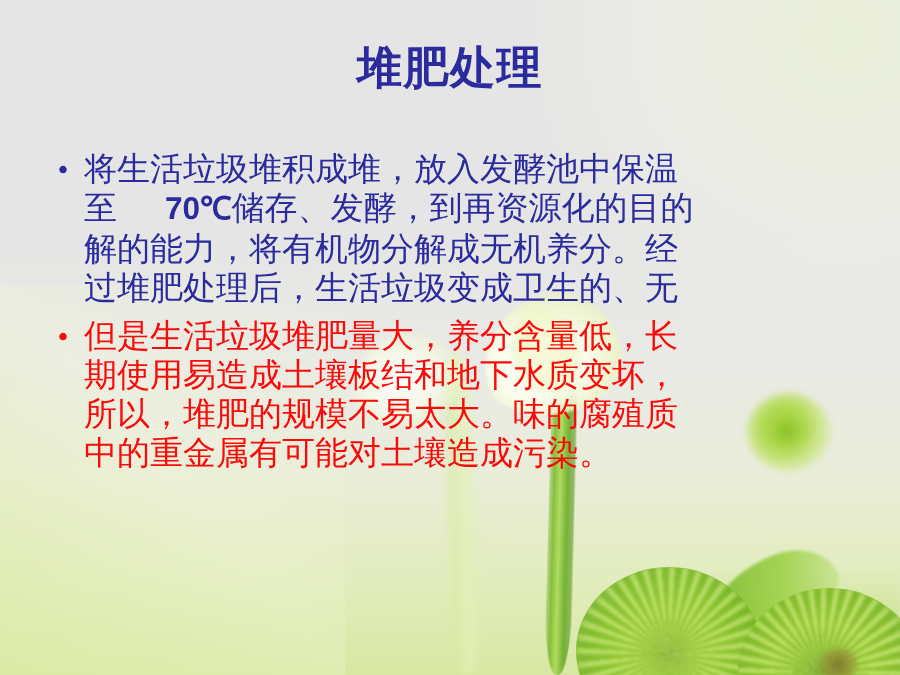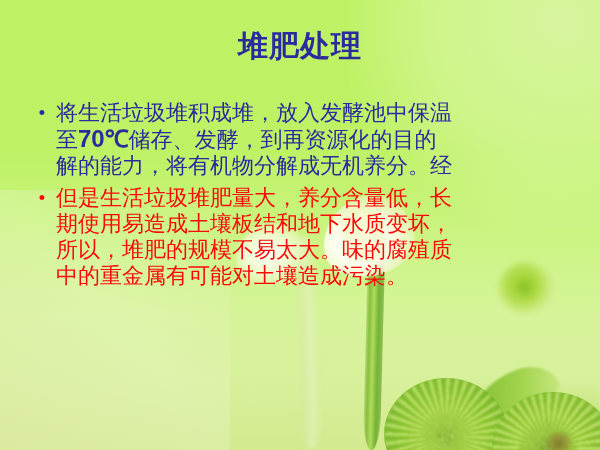--- a/index.html
+++ b/index.html
@@ -5,21 +5,21 @@
   html, body {
     margin: 0;
     padding: 0;
     background: #ffffff;
   }
   #slide {
     position: relative;
     width: 600px;
     height: 450px;
     overflow: hidden;
-    background: #bef264;
+    background: #e5e5e5;
     font-family: "Liberation Serif", "DejaVu Serif", serif;
   }
 
   
   .bg-layer {
     position: absolute;
     pointer-events: none;
   }
 
   
@@ -292,21 +292,22 @@
   .bullet-lines .ln {
     white-space: nowrap;
   }
 
   .navy { color: #2b2b9e; }
   .red  { color: #fb0a0a; }
 
   .temp {
     font-family: "Liberation Sans", sans-serif;
     font-weight: bold;
-    font-size: 24px;
+    font-size: 21px;
+    margin-left: 32px;
   }
 </style>
 </head>
 <body>
 
 <div id="slide">
 
   <div class="bg-layer" id="bg-wash-topright"></div>
   <div class="bg-layer" id="bg-wash-bottom"></div>
   <div class="bg-layer" id="bg-wash-left"></div>
@@ -334,20 +335,21 @@
     <div id="slide-title">堆肥处理</div>
 
     <div id="body-block">
 
       <div class="bullet-row" id="bullet-1">
         <div class="bullet-mark navy">•</div>
         <div class="bullet-lines navy">
           <div class="ln">将生活垃圾堆积成堆，放入发酵池中保温</div>
           <div class="ln"><span>至</span><span class="temp">70℃</span><span>储存、发酵，到再资源化的目的</span></div>
           <div class="ln">解的能力，将有机物分解成无机养分。经</div>
+          <div class="ln">过堆肥处理后，生活垃圾变成卫生的、无</div>
         </div>
       </div>
 
       <div class="bullet-row" id="bullet-2">
         <div class="bullet-mark red">•</div>
         <div class="bullet-lines red">
           <div class="ln">但是生活垃圾堆肥量大，养分含量低，长</div>
           <div class="ln">期使用易造成土壤板结和地下水质变坏，</div>
           <div class="ln">所以，堆肥的规模不易太大。味的腐殖质</div>
           <div class="ln">中的重金属有可能对土壤造成污染。</div>

